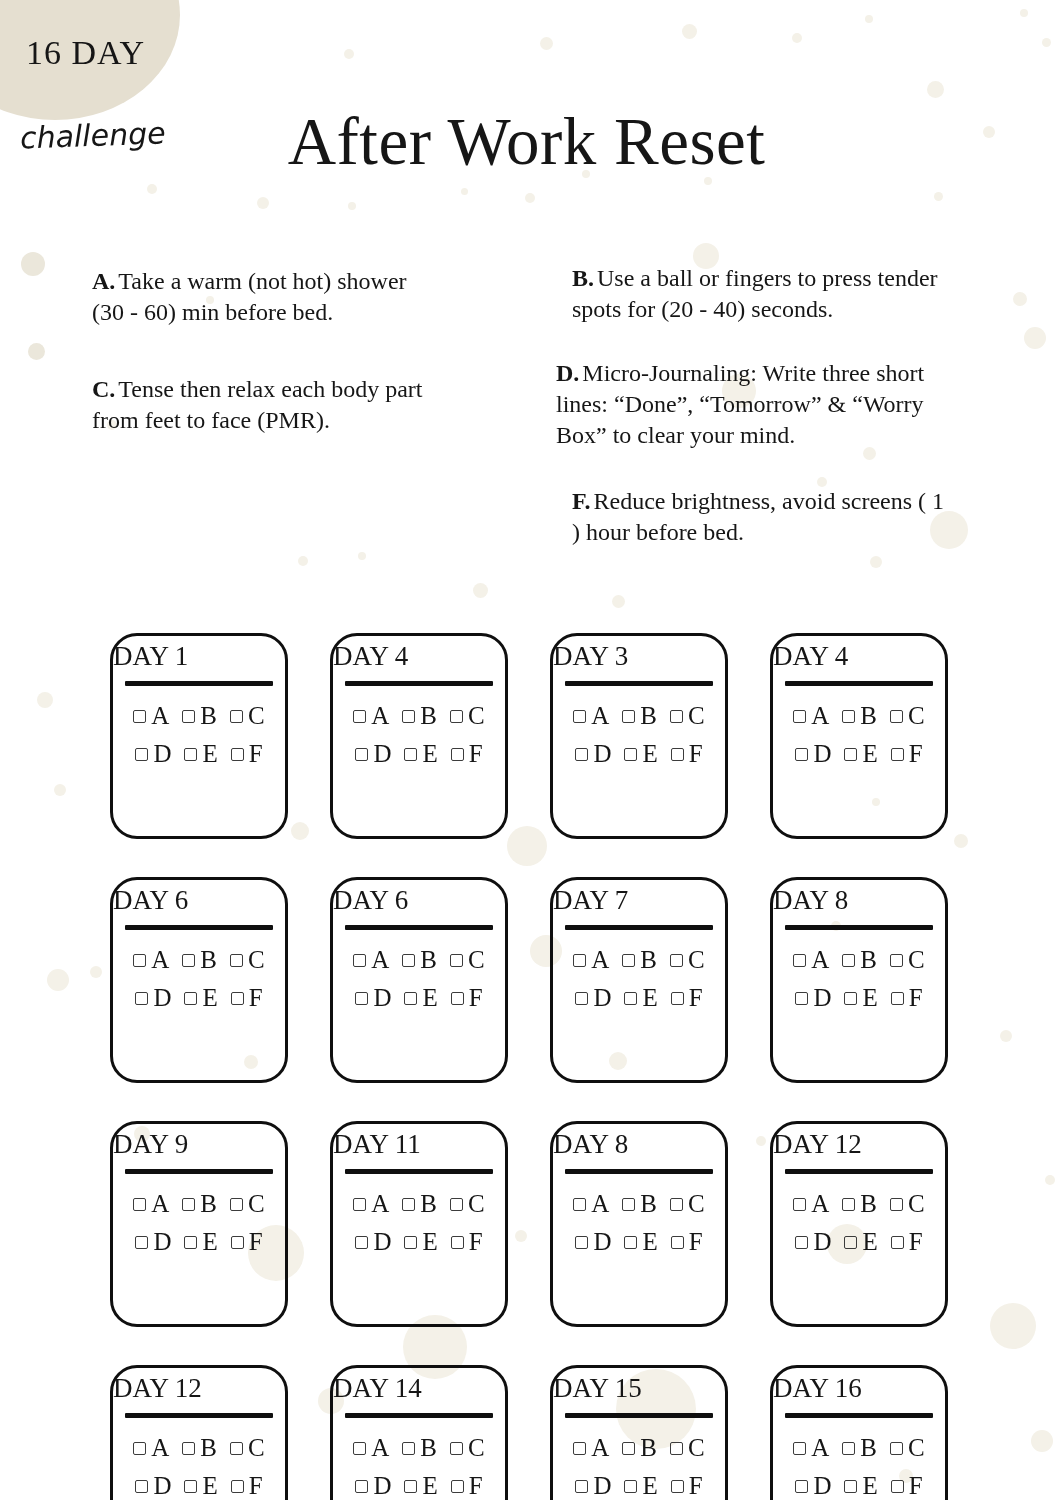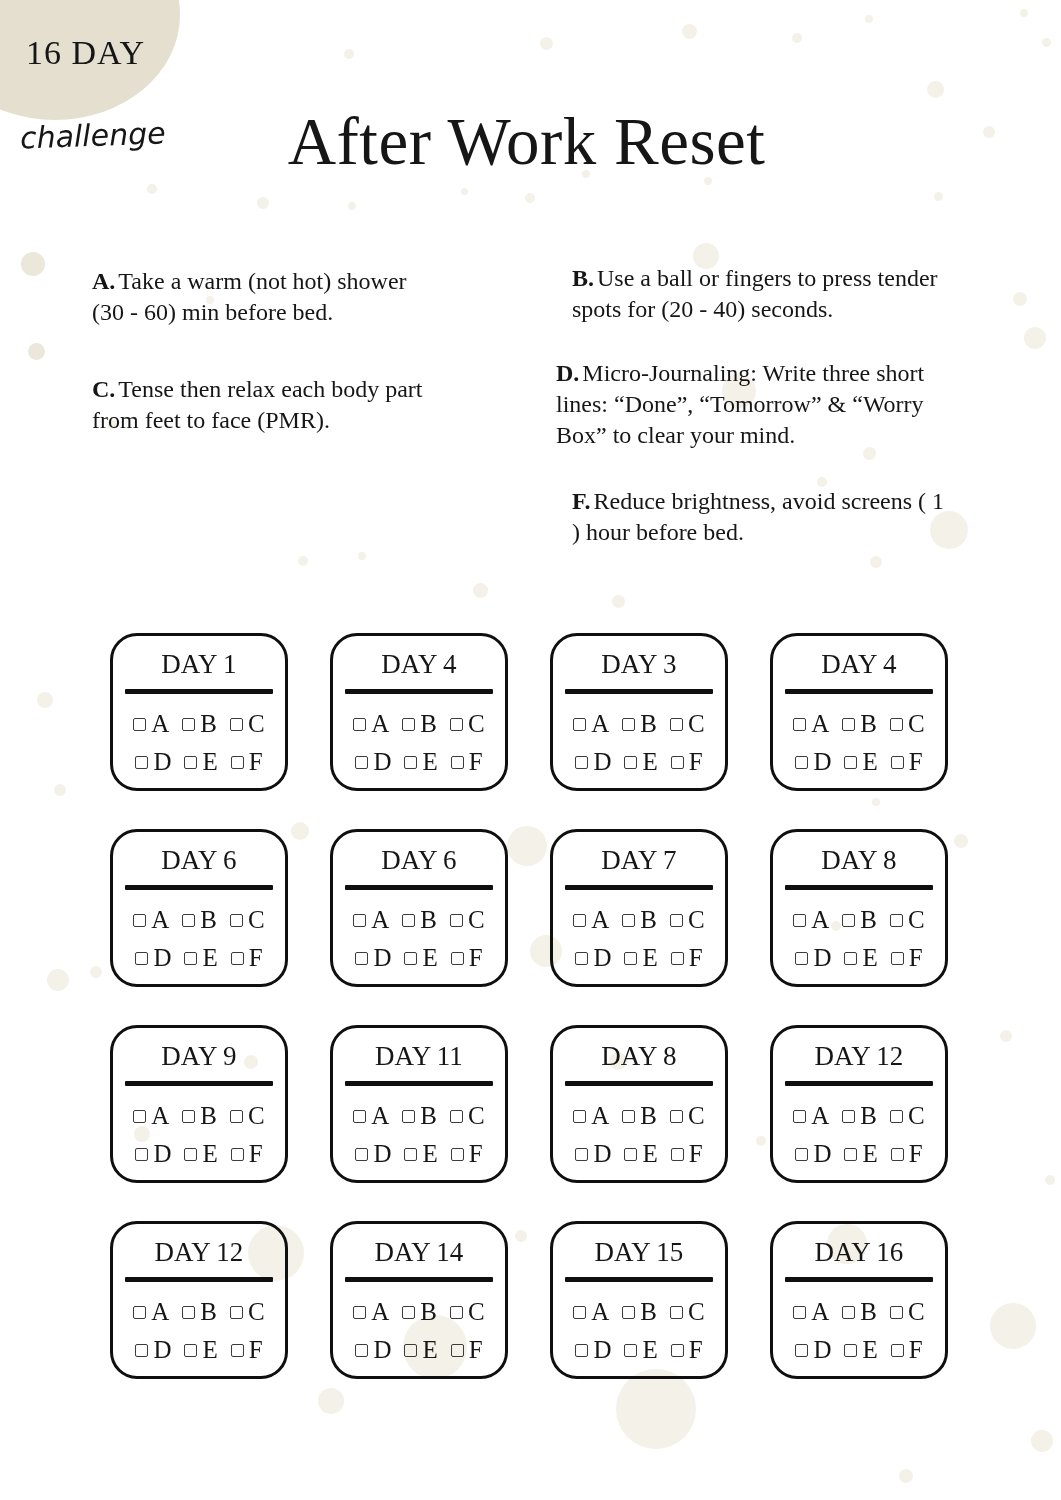--- a/index.html
+++ b/index.html
@@ -39,23 +39,23 @@
   .ins-d{left:556px;top:358px;width:412px;}
   .ins-e{left:92px;top:486px;width:362px;}
   .ins-f{left:572px;top:486px;width:382px;}
   
   #day-grid{
     position:absolute;left:110px;top:633px;width:838px;z-index:2;
     display:grid;grid-template-columns:repeat(4,178px);
     column-gap:42px;row-gap:38px;
   }
   .card{
-    height:158px;box-sizing:border-box;background:transparent;
+    height:206px;box-sizing:border-box;background:transparent;
     border:3.5px solid var(--card-border,#0f0f0f);border-radius:27px;
-    text-align:center;padding-top:12px;
+    padding-top:4px;
   }
   .card-title{font-size:27px;line-height:32px;}
   .card-rule{width:148px;height:5px;background:var(--card-border,#0f0f0f);margin:9px auto 0;border-radius:1px;}
   .check-row{display:flex;justify-content:center;gap:13px;margin-top:17px;}
   .check-row + .check-row{margin-top:12px;}
   .check-item{display:flex;align-items:center;gap:5px;}
   .checkbox{
     width:13px;height:13px;box-sizing:border-box;display:inline-block;
     border:1.5px solid #3c3c3c;border-radius:2px;background:transparent;cursor:pointer;
   }

